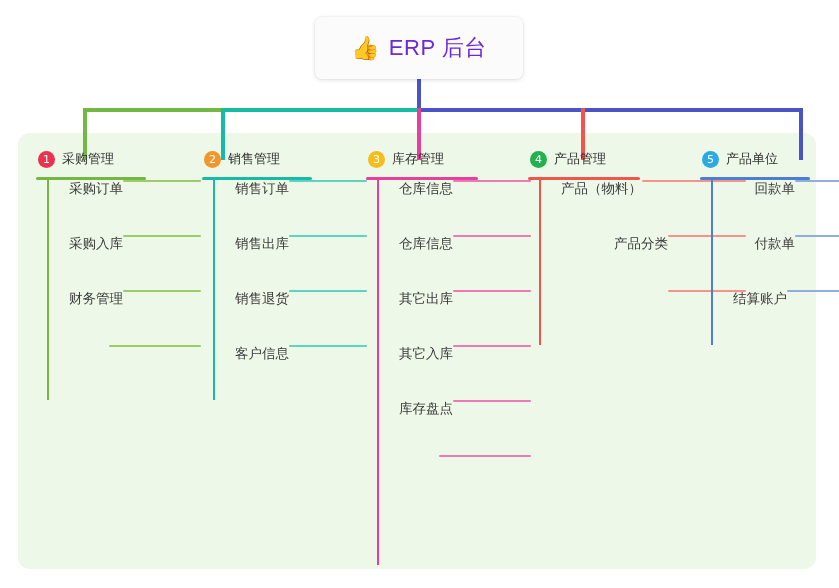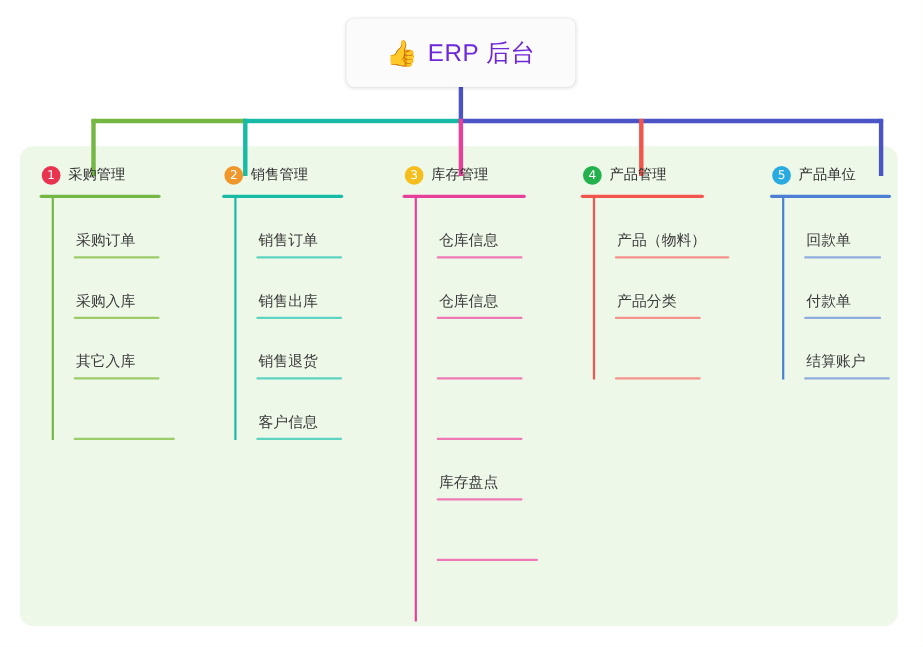--- a/index.html
+++ b/index.html
@@ -82,21 +82,21 @@
   .head-rule{height:3px;border-radius:2px;margin-top:5px;}
 
   
   .branch{position:relative;margin-left:11px;padding-top:0;}
   .spine{position:absolute;left:0;top:0;width:2px;}
 
   .leaf{
     position:relative;
     height:55px;
     padding-left:20px;
-    display:flex;flex-direction:column;justify-content:flex-end;
+    display:flex;justify-content:flex-end;
   }
   .leaf-label{
     font-size:13.5px;color:#3a3a3a;white-space:nowrap;
     padding-bottom:5px;padding-left:2px;
   }
   .leaf-rule{height:2px;border-radius:1px;}
 </style>
 </head>
 <body>
 
@@ -129,21 +129,21 @@
         <div class="spine" style="background: rgb(116, 183, 67); height: 220px;"></div>
         <div class="leaf">
           <div class="leaf-label">采购订单</div>
           <div class="leaf-rule" style="background: rgb(156, 203, 106); width: 78px;"></div>
         </div>
         <div class="leaf">
           <div class="leaf-label">采购入库</div>
           <div class="leaf-rule" style="background: rgb(156, 203, 106); width: 78px;"></div>
         </div>
         <div class="leaf">
-          <div class="leaf-label">其它入库</div>
+          <div class="leaf-label">财务管理</div>
           <div class="leaf-rule" style="background: rgb(156, 203, 106); width: 78px;"></div>
         </div>
         <div class="leaf">
           <div class="leaf-rule" style="background: rgb(156, 203, 106); width: 92px;"></div>
         </div>
       </div>
     </div>
   <div class="col col-2">
       <div class="col-head">
         <span class="badge" style="background: rgb(240, 150, 42);">2</span>
@@ -180,23 +180,25 @@
         <div class="spine" style="background: rgb(232, 63, 154); height: 385px;"></div>
         <div class="leaf">
           <div class="leaf-label">仓库信息</div>
           <div class="leaf-rule" style="background: rgb(238, 121, 181); width: 78px;"></div>
         </div>
         <div class="leaf">
           <div class="leaf-label">仓库信息</div>
           <div class="leaf-rule" style="background: rgb(238, 121, 181); width: 78px;"></div>
         </div>
         <div class="leaf">
-          <div class="leaf-rule" style="background: rgb(238, 121, 181); width: 78px;"></div>
-        </div>
-        <div class="leaf">
+          <div class="leaf-label">其它出库</div>
+          <div class="leaf-rule" style="background: rgb(238, 121, 181); width: 78px;"></div>
+        </div>
+        <div class="leaf">
+          <div class="leaf-label">其它入库</div>
           <div class="leaf-rule" style="background: rgb(238, 121, 181); width: 78px;"></div>
         </div>
         <div class="leaf">
           <div class="leaf-label">库存盘点</div>
           <div class="leaf-rule" style="background: rgb(238, 121, 181); width: 78px;"></div>
         </div>
         <div class="leaf">
           <div class="leaf-rule" style="background: rgb(238, 121, 181); width: 92px;"></div>
         </div>
       </div>

